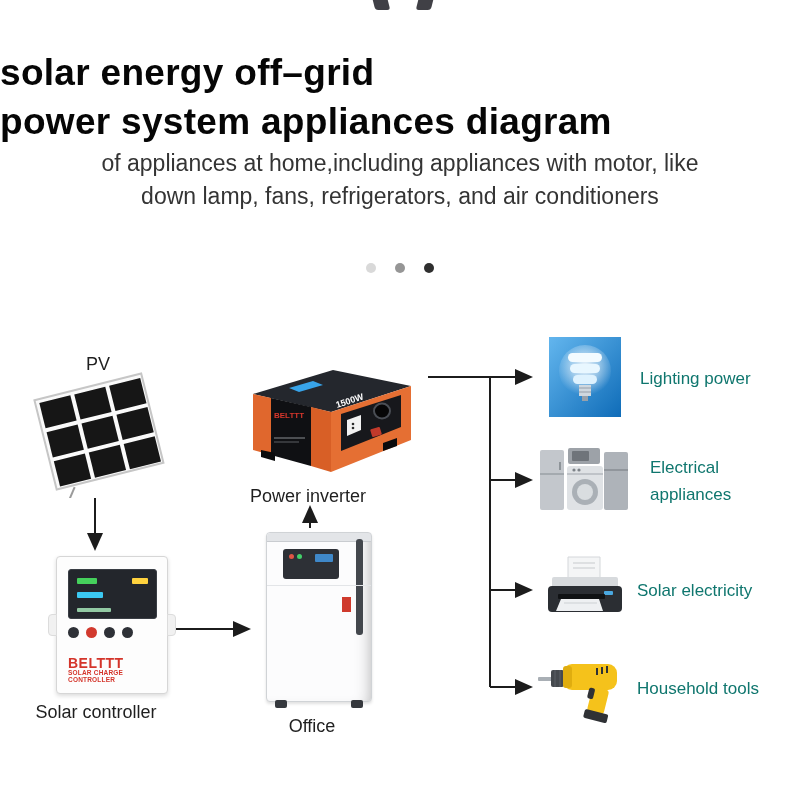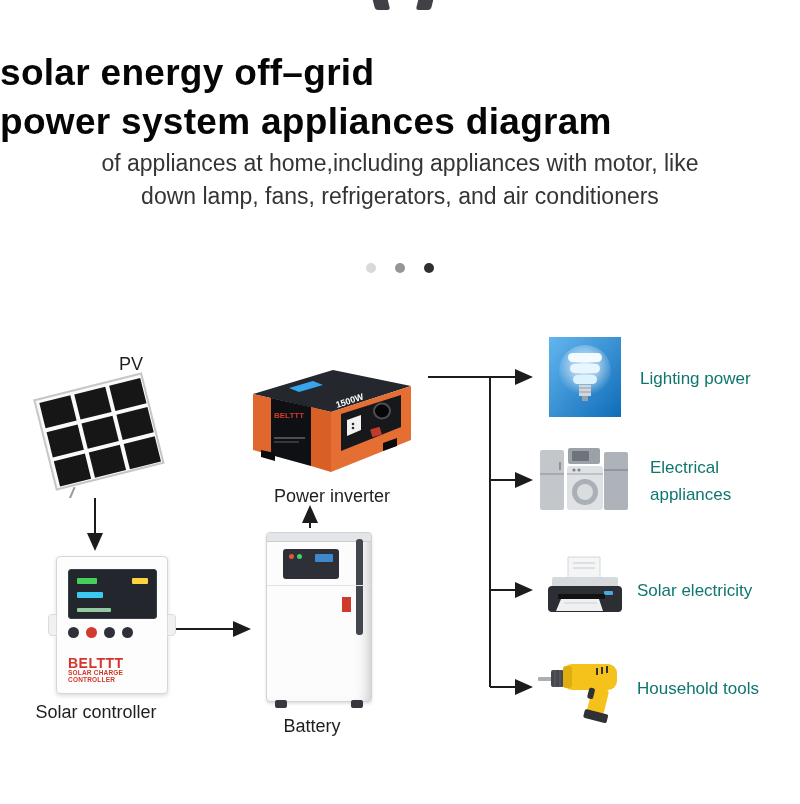--- a/index.html
+++ b/index.html
@@ -21,22 +21,22 @@
           font-size:23px; line-height:33px; color:#343434; z-index:3; }
   .d-line { display:block; }
   .dots { position:absolute; top:263px; left:0; width:100%; display:flex; justify-content:center; gap:19px; z-index:3; }
   .dot { width:10px; height:10px; border-radius:50%; display:inline-block; background:#ccc; }
 
   
   .connectors { position:absolute; left:0; top:0; z-index:1; pointer-events:none; }
 
   
   .n-label { position:absolute; font-size:18px; color:#1f1f1f; z-index:3; }
-  .lbl-pv { left:86px; top:354px;margin-left:33px; }
-  .lbl-inverter { left:250px; top:486px; width:140px; text-align:right; }
+  .lbl-pv { left:86px; top:354px; }
+  .lbl-inverter { left:250px; top:486px; width:140px; text-align:left; }
   .lbl-controller { left:18px; top:702px; width:156px; text-align:center; }
   .lbl-battery { left:254px; top:716px; width:116px; text-align:center; }
   .out-label { position:absolute; font-size:17px; color:#0f766e; transform:translateY(-50%); z-index:3; line-height:27px; }
   .out-label-1 { left:640px; top:378px; }
   .out-label-2 { left:650px; top:481px; width:112px; }
   .out-label-3 { left:637px; top:590px; }
   .out-label-4 { left:637px; top:688px; }
 
   
   .ill { position:absolute; z-index:2; }
@@ -170,21 +170,21 @@
       <span class="bat-led"></span>
       <span class="bat-led bat-led-g"></span>
       <span class="bat-screen"></span>
     </div>
     <div class="bat-handle"></div>
     <div class="bat-sticker"></div>
     <div class="bat-seam"></div>
     <div class="bat-foot bat-foot-l"></div>
     <div class="bat-foot bat-foot-r"></div>
   </div>
-  <div class="n-label lbl-battery">Battery</div>
+  <div class="n-label lbl-battery">Office</div>
 
   <svg class="ill inverter" width="192" height="132" viewBox="0 0 192 132">
     <polygon points="20,40 100,16 178,32 98,58" fill="#24272d"></polygon>
     <polygon points="56,34 80,27 90,31 66,38" fill="#38a4e9"></polygon>
     <polygon points="20,40 38,44 38,101 20,96" fill="#e0672d"></polygon>
     <polygon points="38,44 78,53 78,112 38,101" fill="#0f1013"></polygon>
     <polygon points="78,53 98,58 98,118 78,112" fill="#d85f26"></polygon>
     <polygon points="98,58 178,32 178,86 98,118" fill="#e56f33"></polygon>
     <polygon points="108,60 168,41 168,73 108,97" fill="#17181c"></polygon>
     <polygon points="114,66 128,61 128,76 114,82" fill="#f2f2f2"></polygon>

